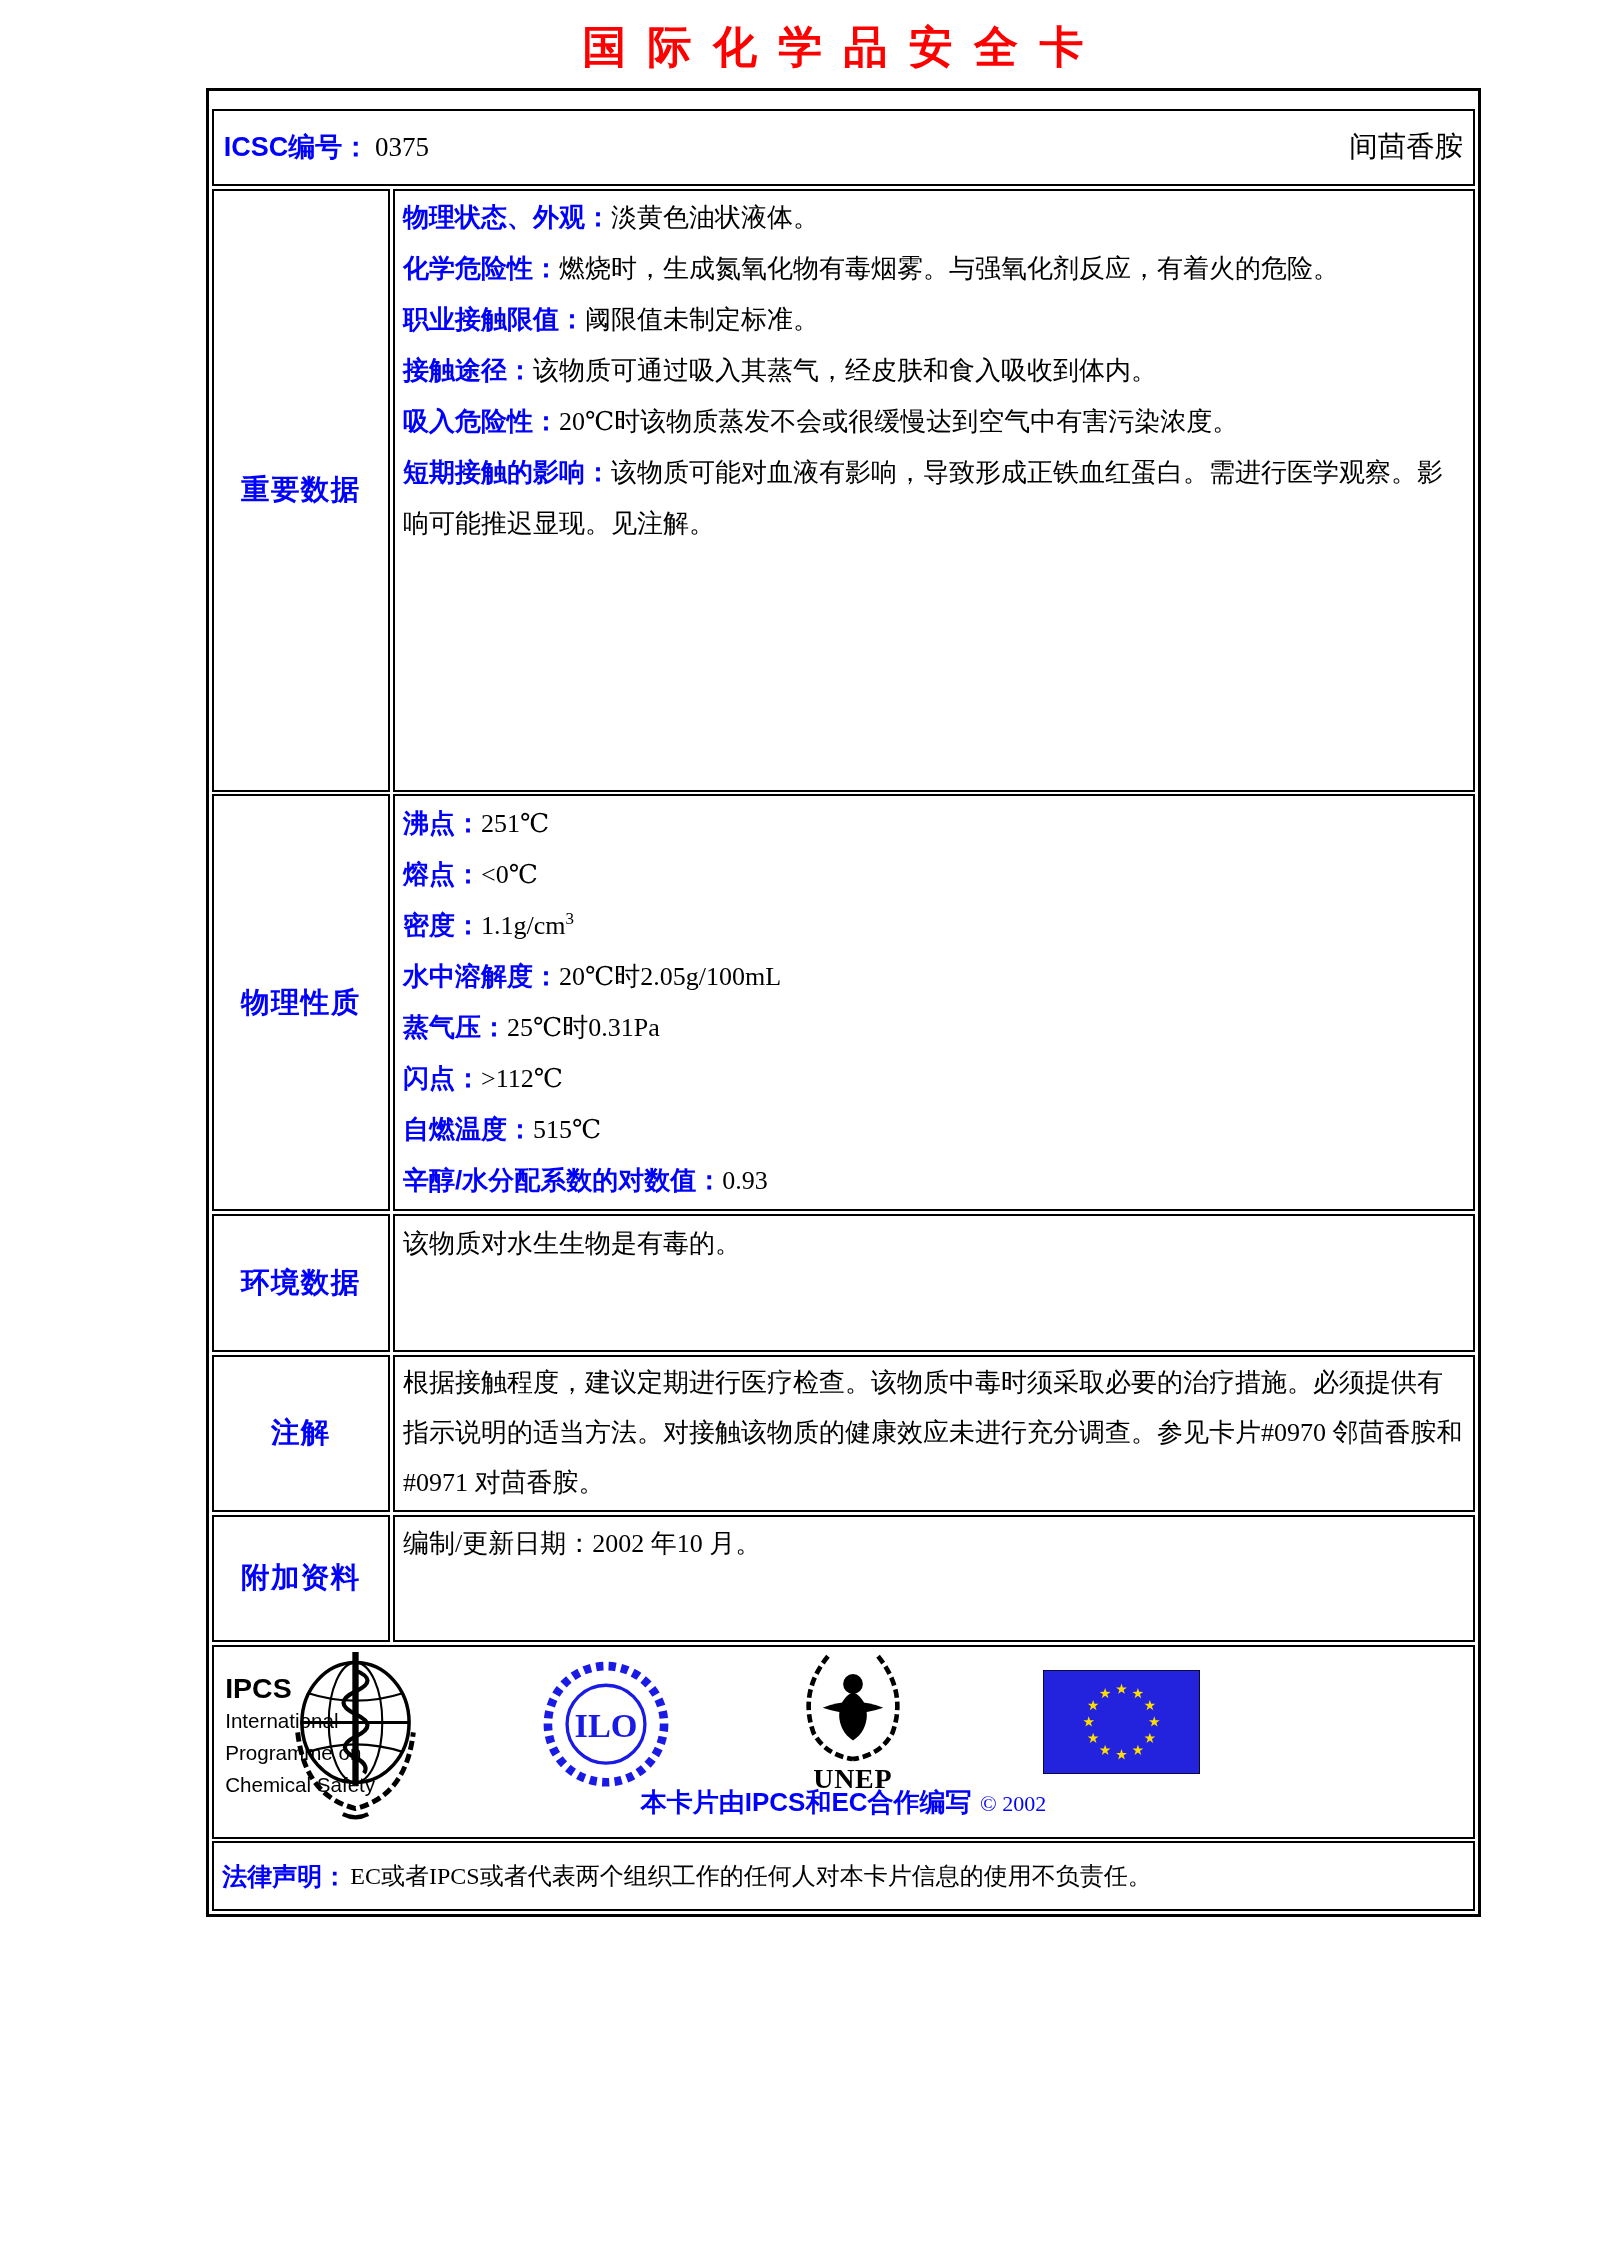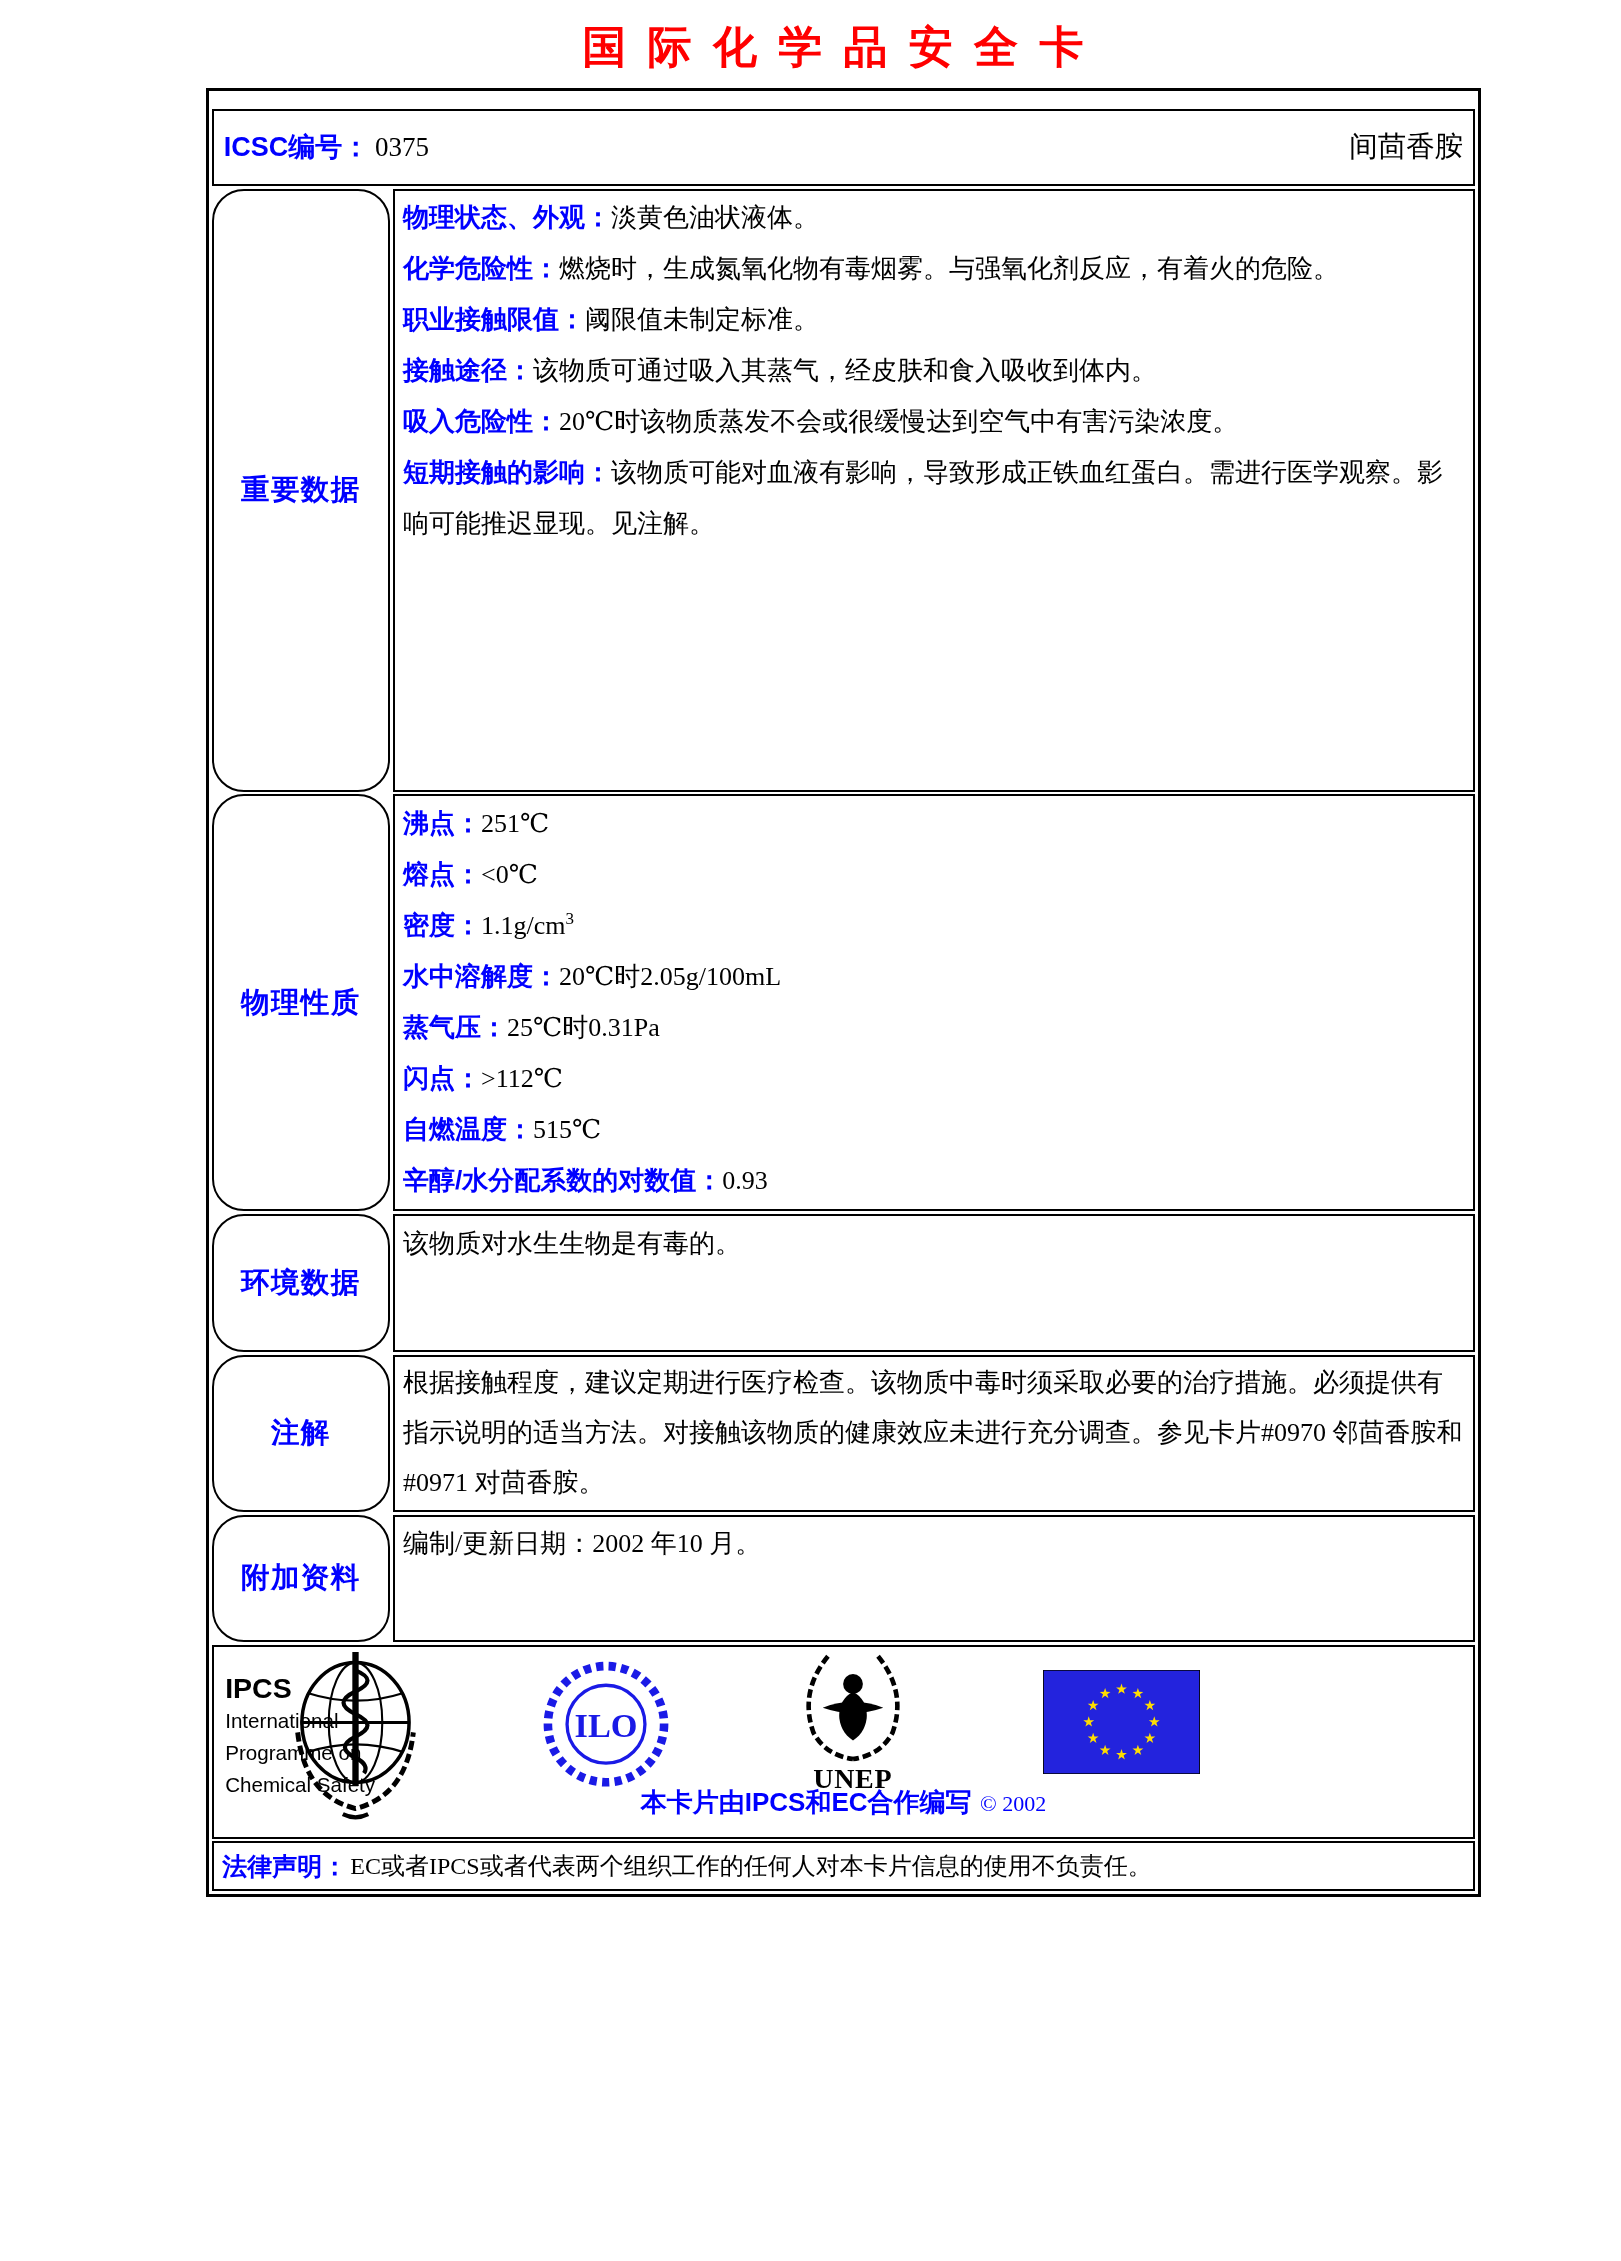--- a/index.html
+++ b/index.html
@@ -32,21 +32,20 @@
   }
   .hdr .blue-lbl { font-size:27px; }
   .hdr .num { font-size:27px; margin-left:5.7px; }
   .hdr .chem { font-size:28.5px; }
   
   .label-cell {
     flex:0 0 178px; display:flex; align-items:center; justify-content:center;
     color:#0000ff; font-weight:bold; font-size:28.5px; letter-spacing:1.4px;
     font-family:"Liberation Sans","DejaVu Sans",sans-serif;
     text-align:center;
-    border-radius:32px;
   }
   .content-cell { flex:1; padding:1.4px 10px 0 8.5px; font-size:26px; line-height:51px; }
   .content-cell .lbl { font-size:26px; }
   .r-important { height:603px; }
   .r-physical  { height:417px; }
   .r-environment { height:138px; }
   .r-notes { height:157px; }
   .r-notes .content-cell { line-height:50px; }
   .r-additional { height:127px; }
   .ipara, .pline { display:block; }
@@ -63,21 +62,21 @@
   .unep-logo { left:573px; top:4.3px; text-align:center; }
   .unep-word { font-family:"Liberation Serif","DejaVu Serif",serif; font-weight:bold; font-size:28px; letter-spacing:0.7px; line-height:31px; margin-top:-1.4px; }
   .eu-flag   { left:829px; top:23px; }
   .logos-caption {
     position:absolute; left:0; bottom:17px; width:100%; text-align:center;
     color:#0000ff;
   }
   .caption-main { font-family:"Liberation Sans","DejaVu Sans",sans-serif; font-weight:bold; font-size:26px; }
   .caption-copy { font-family:"Liberation Serif","DejaVu Serif",serif; font-size:22px; margin-left:8.5px; }
   
-  .r-legal { height:50px;border-radius:8px; }
+  .r-legal { height:70px;border-radius:8px; }
   .legal-cell { width:100%; display:flex; align-items:center; padding:0 8.5px; }
   .legal-cell .blue-lbl { font-size:25px; flex:0 0 auto; }
   .legal-text { font-size:24px; margin-left:3px; }
 </style>
 </head>
 <body>
 
 <div class="wrap">
 
   <div class="page-title">国际化学品安全卡</div>

